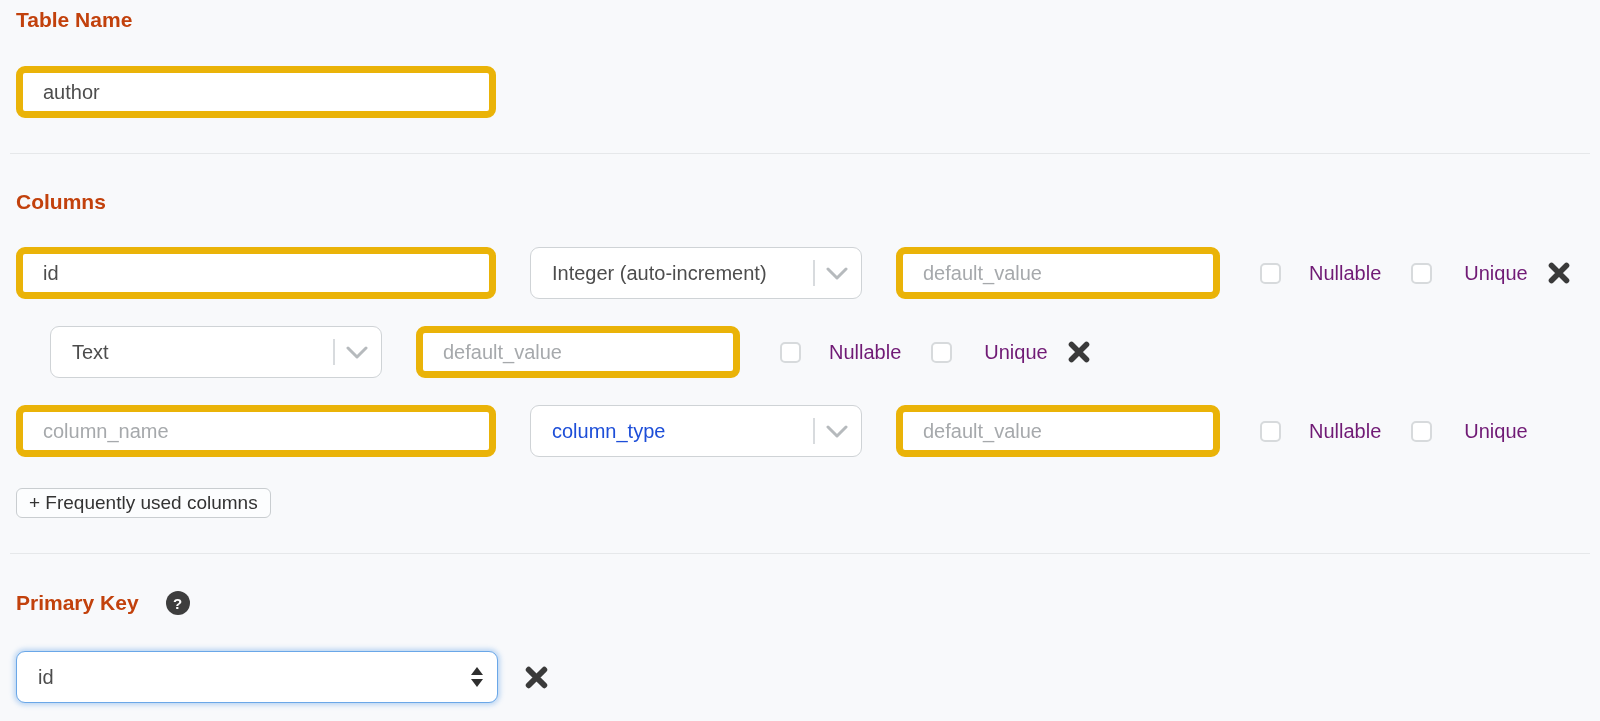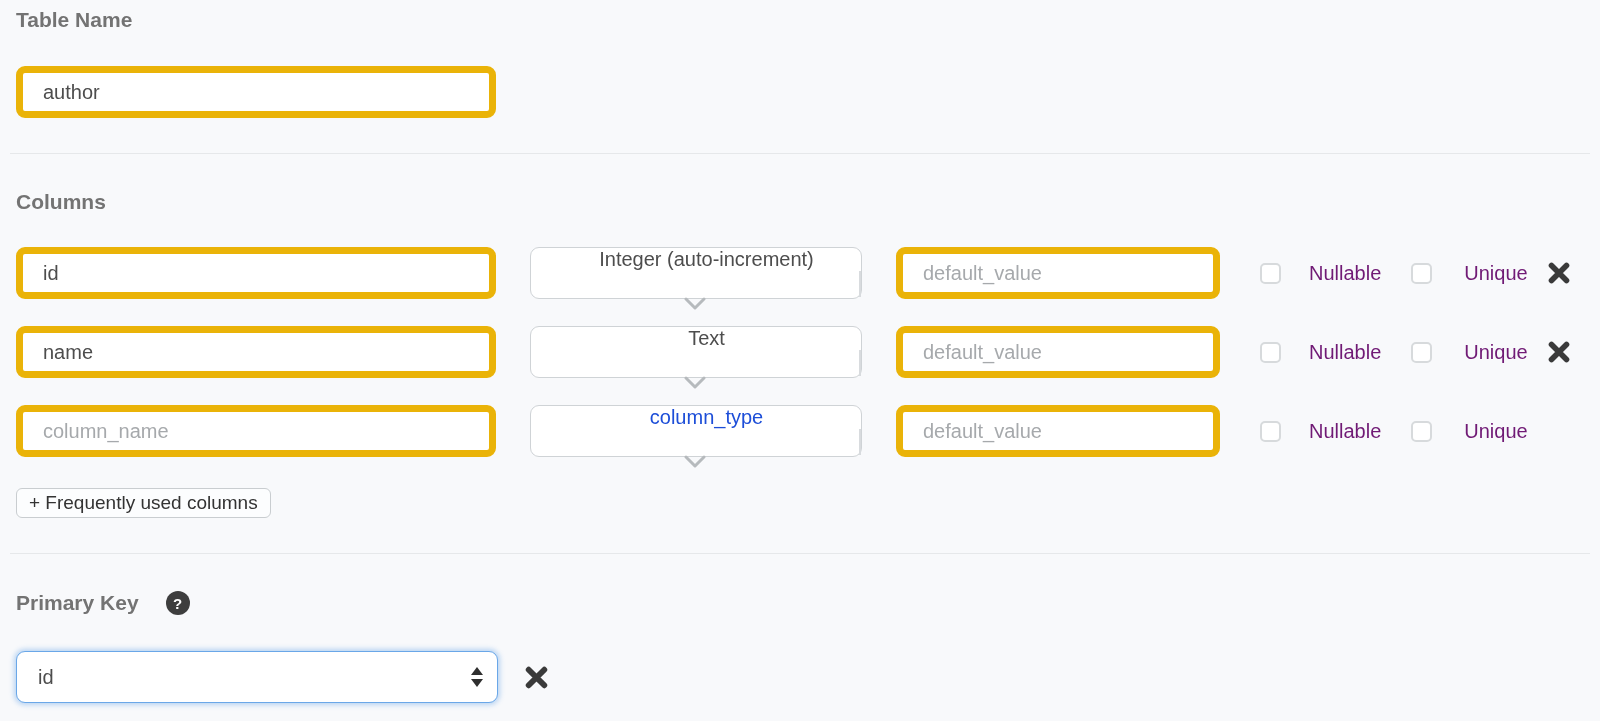--- a/index.html
+++ b/index.html
@@ -12,21 +12,21 @@
     height: 721px;
     background: #f8f9fb;
     padding-top: 8px;
     overflow: hidden;
   }
 
   h2.section-heading {
     font-size: 21px;
     line-height: 24px;
     font-weight: 700;
-    color: #737373;
+    color: #c2410c;
     padding-left: 16px;
   }
   .pk-heading-row h2.section-heading { padding-left: 0; }
 
   .text-input {
     display: block;
     width: 480px;
     height: 52px;
     background: #ffffff;
     border: 7px solid #eab308;
@@ -63,21 +63,20 @@
   .type-dropdown {
     width: 332px;
     height: 52px;
     margin-left: 34px;
     background: #ffffff;
     border: 1px solid #cfd3d6;
     border-radius: 9px;
     display: flex;
     align-items: center;
     cursor: pointer;
-    flex-direction: column;
   }
   .type-value { font-size: 20px; color: #4d4d4d; margin-left: 21px; white-space: nowrap; }
   .type-value.placeholder { color: #1d4ed8; }
   .type-sep { margin-left: auto; width: 2px; height: 26px; background: #d8dbde; flex: none; }
   .chevron { margin: 0 13px 0 11px; flex: none; }
 
   .default-input { width: 324px; margin-left: 34px; }
 
   .checkbox {
     appearance: none;
@@ -188,21 +187,20 @@
       <input type="checkbox" class="checkbox unique-cb" style="">
       <span class="cb-label unique-lb">Unique</span>
       <button class="remove-btn">
         <svg width="26" height="24" viewBox="0 0 24 24">
             <path d="M4.5 4.5 L19.5 19.5 M19.5 4.5 L4.5 19.5" stroke="#3a3a3a" stroke-width="5.6" stroke-linecap="round"></path>
           </svg>
       </button>
     </div>
 
     <div class="col-row">
-      <input class="text-input col-name-input" value="name" style="">
       <div class="type-dropdown">
         <span class="type-value">Text</span>
         <span class="type-sep"></span>
         <svg class="chevron" width="22" height="13" viewBox="0 0 22 13">
             <path d="M2 2 L11 11 L20 2" fill="none" stroke="#b6babd" stroke-width="3" stroke-linecap="round" stroke-linejoin="round"></path>
           </svg>
       </div>
       <input class="text-input default-input" placeholder="default_value" style="">
       <input type="checkbox" class="checkbox" style="">
       <span class="cb-label">Nullable</span>

